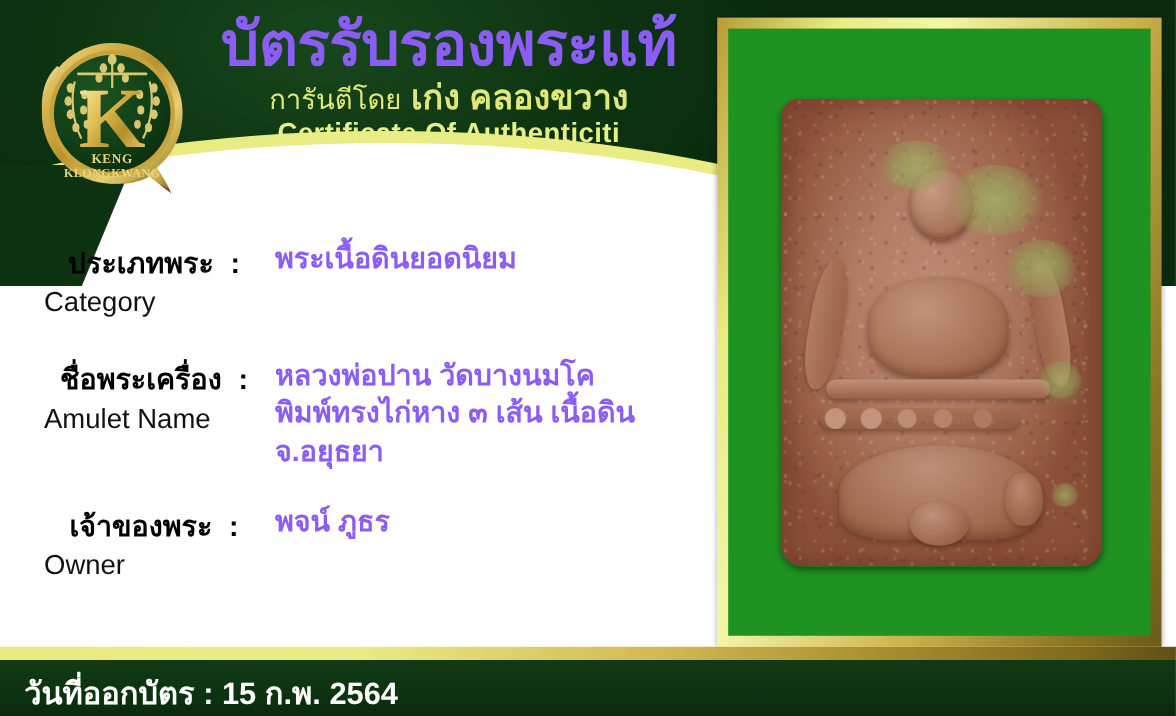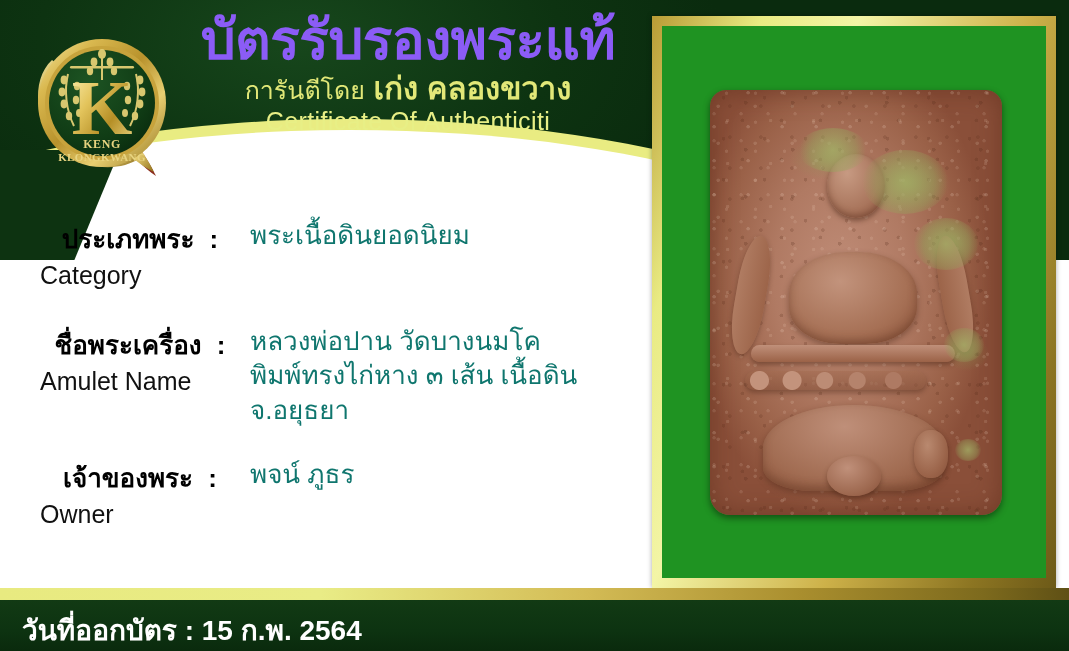--- a/index.html
+++ b/index.html
@@ -90,20 +90,21 @@
     white-space: nowrap;
   }
   .title-sub-th .thin { font-weight: normal; font-size: 25px; }
   .title-sub-th .bold { font-weight: bold; }
   .title-sub-en {
     margin-top: 1px;
     font-size: 25px;
     color: #e8ef86;
     letter-spacing: 0.4px;
     white-space: nowrap;
+    font-weight: bold;
   }
 
   
   .logo {
     position: absolute;
     left: 24px;
     top: 18px;
     width: 160px;
     height: 170px;
     z-index: 8;
@@ -259,22 +260,22 @@
   }
   .f-colon {
     font-size: 26px;
     font-weight: bold;
     color: #000;
     margin-left: 8px;
   }
   .f-labelcol { width: 200px; }
   .f-value {
     font-size: 26px;
-    font-weight: normal;
-    color: #0f766e;
+    font-weight: bold;
+    color: #8b5cf6;
     line-height: 1.32;
     margin-left: 10px;
   }
   .f-value div { white-space: nowrap; }
 
   .field.category { margin-bottom: 34px; }
   .field.amulet-name { margin-bottom: 30px; }
 
   
   .footer-gold {

